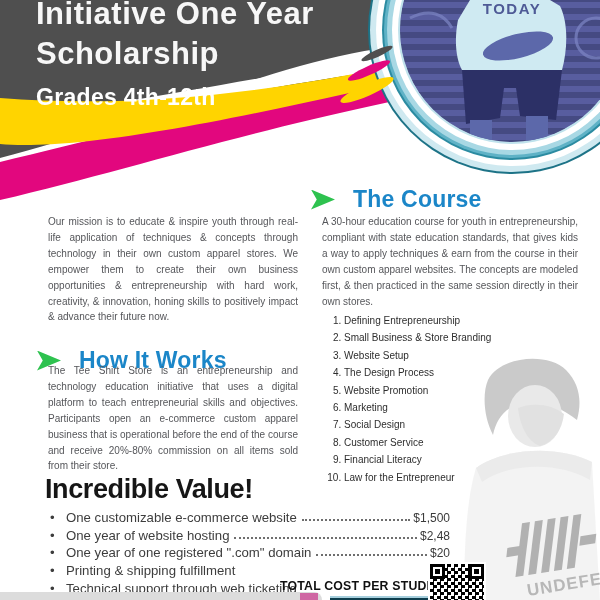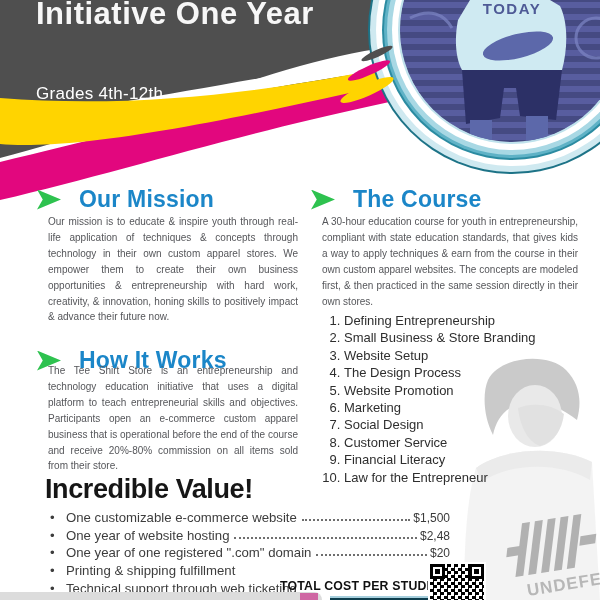--- a/index.html
+++ b/index.html
@@ -2,21 +2,21 @@
 <html><head>
 <meta charset="utf-8">
 <style>
   html,body{margin:0;padding:0;}
   body{font-family:"Liberation Sans",sans-serif;background:#888;}
   .page{position:relative;width:600px;height:600px;background:#ffffff;overflow:hidden;margin:0 auto;}
 
   
   .header-svg{position:absolute;left:0;top:0;width:600px;height:280px;z-index:1;}
   .title{position:absolute;left:36px;top:-6px;z-index:3;color:#f7f7f7;font-size:31px;font-weight:700;line-height:40px;letter-spacing:.5px;}
-  .grades{position:absolute;left:36px;top:84px;z-index:3;color:#ffffff;font-size:17px;font-weight:400;letter-spacing:.3px;}
+  .grades{position:absolute;left:36px;top:84px;z-index:3;color:#ffffff;font-size:23px;font-weight:700;letter-spacing:.3px;}
 
   
   .photo-circle{position:absolute;left:400px;top:-82px;width:224px;height:224px;border-radius:50%;
     background:repeating-linear-gradient(180deg,#585d9f 0 6px,#454a82 6px 12px);
     overflow:hidden;z-index:2;
     box-shadow:0 0 0 2px #bfe2ec,0 0 0 8px #ffffff,0 0 0 13px #a8d8e4,0 0 0 16px #5fb2c6,
                0 0 0 18px #2b8ba1,0 0 0 24px #ffffff,0 0 0 30px #cfe9f0,0 0 0 32px #1d7387;}
   .photo-circle svg{position:absolute;left:0;top:0;}
   .accent{position:absolute;z-index:4;border-radius:50%;}
   .accent.m1{left:346px;top:66px;width:46px;height:9px;background:#e2077e;transform:rotate(-24deg);}
@@ -24,21 +24,21 @@
   .accent.g1{left:360px;top:50px;width:34px;height:7px;background:#4f4f4f;transform:rotate(-24deg);}
 
   
   .sec-head{position:absolute;display:flex;align-items:center;z-index:5;}
   .arrow{width:24px;height:20px;background:#2ec24f;clip-path:polygon(0 0,100% 50%,0 100%,24% 50%);margin-right:18px;flex:0 0 auto;}
   .sec-head .t{color:#1b86c8;font-size:23px;font-weight:700;letter-spacing:.2px;}
   .body-text{position:absolute;z-index:5;color:#55565a;font-size:10px;line-height:15.9px;text-align:justify;}
 
   
   .topics{position:absolute;left:318px;top:312px;width:250px;margin:0;padding:0 0 0 26px;z-index:5;
-    color:#2e2e2e;font-size:13px;font-weight:500;}
+    color:#2e2e2e;font-size:10px;font-weight:500;}
   .topics li{line-height:17.4px;}
 
   
   .value-head{position:absolute;left:45px;top:474px;z-index:5;color:#161616;font-size:27px;font-weight:800;letter-spacing:-.4px;}
   .value-list{position:absolute;left:50px;top:507px;width:400px;z-index:5;}
   .vrow{display:flex;align-items:flex-end;height:17.8px;font-size:13.2px;color:#3d3d3d;font-weight:500;}
   .vrow .bullet{flex:0 0 16px;color:#3d3d3d;line-height:15px;}
   .vrow .dots{flex:1;border-bottom:2px dotted #6e6e6e;margin:0 3px 4px 5px;}
   .vrow .price{flex:0 0 auto;font-size:12px;color:#3a3a3a;}
 
@@ -84,20 +84,21 @@
         <rect x="12" y="-28" width="8" height="52" transform="skewX(-16)"></rect>
         <rect x="-52" y="-6" width="16" height="9" transform="skewX(-16)"></rect>
         <rect x="22" y="-6" width="16" height="9" transform="skewX(-16)"></rect>
       </g>
       <text x="88" y="246" transform="rotate(-9 88 246)" font-size="17" font-weight="700" letter-spacing="1" fill="#a6a6a6">UNDEFEATED</text>
     </g>
   </svg>
 
   <div class="title">
     <div>Initiative One Year</div>
+    <div>Scholarship</div>
   </div>
   <div class="grades">Grades 4th-12th</div>
 
   <div class="photo-circle">
     <svg viewBox="0 0 224 224" width="224" height="224" aria-hidden="true">
       <g stroke="#7d86c4" stroke-width="3" fill="none" opacity=".7">
         <circle cx="30" cy="58" r="18"></circle>
           <circle cx="62" cy="36" r="12"></circle>
           <circle cx="196" cy="120" r="20"></circle>
           <path d="M10,100 C30,90 44,96 52,110"></path>
@@ -107,24 +108,20 @@
       <path d="M62,152 L162,152 L156,202 L120,198 L116,170 L104,170 L100,200 L66,206 Z" fill="#2c3066"></path>
       <rect x="70" y="202" width="22" height="22" fill="#5c68aa"></rect>
       <rect x="126" y="198" width="22" height="26" fill="#5c68aa"></rect>
       <text x="112" y="96" text-anchor="middle" font-size="15" font-weight="700" letter-spacing="1.5" fill="#4e5a96">TODAY</text>
     </svg>
   </div>
   <div class="accent g1"></div>
   <div class="accent m1"></div>
   <div class="accent y1"></div>
 
-  <div class="sec-head" style="left:37px;top:186px;">
-    <span class="arrow"></span>
-    <span class="t">Our Mission</span>
-  </div>
   <div class="body-text" style="left:48px;top:214px;width:250px;">Our mission is to educate &amp; inspire youth through real-life application of techniques &amp; concepts through technology in their own custom apparel stores. We empower them to create their own business opportunities &amp; entrepreneurship with hard work, creativity, &amp; innovation, honing skills to positively impact &amp; advance their future now.</div>
 
   <div class="sec-head" style="left:37px;top:315px;margin-top:32px;">
     <span class="arrow"></span>
     <span class="t">How It Works</span>
   </div>
   <div class="body-text" style="left:48px;top:363px;width:250px;">The Tee Shirt Store is an entrepreneurship and technology education initiative that uses a digital platform to teach entrepreneurial skills and objectives. Participants open an e-commerce custom apparel business that is operational before the end of the course and receive 20%-80% commission on all items sold from their store.</div>
 
   <div class="sec-head" style="left:311px;top:186px;align-items:center;">
     <span class="arrow"></span>

